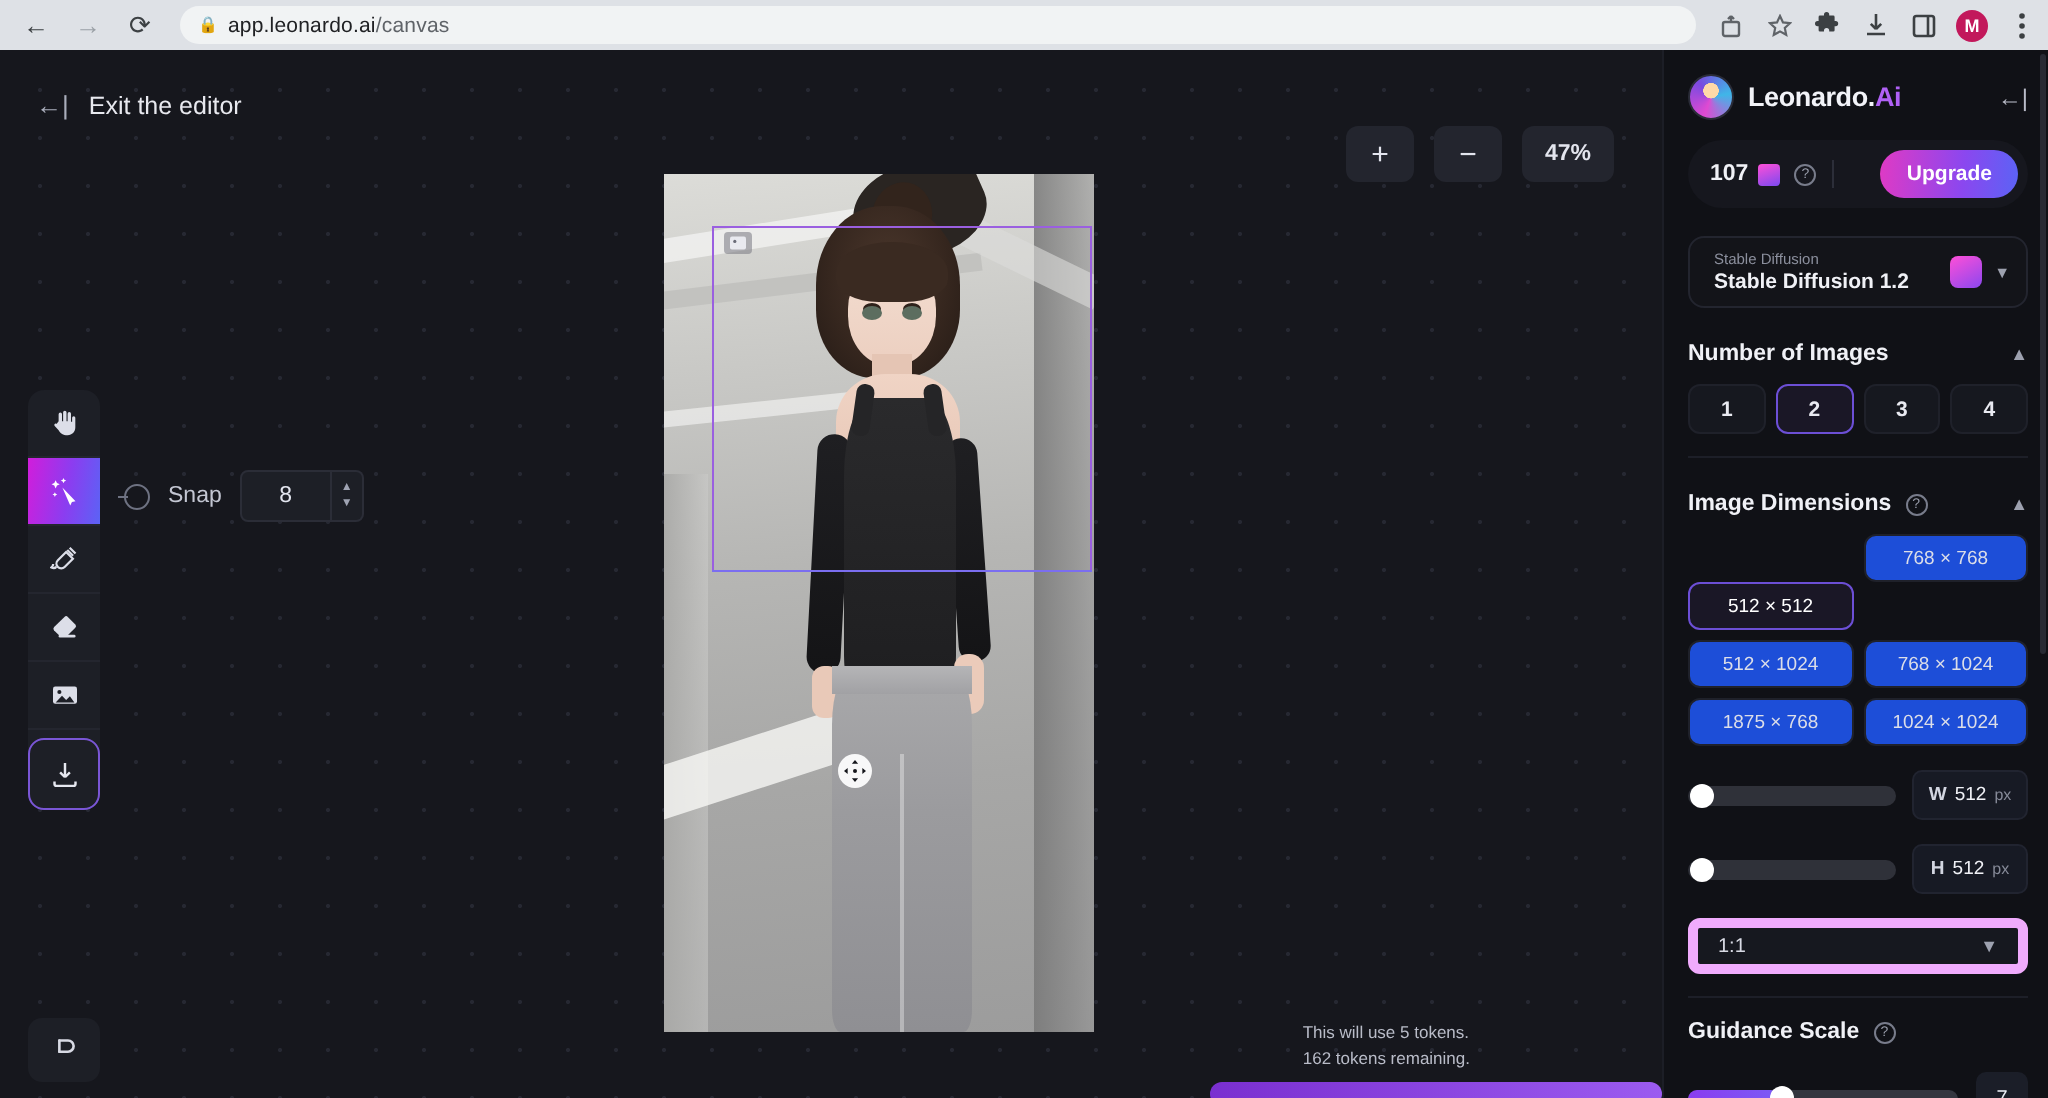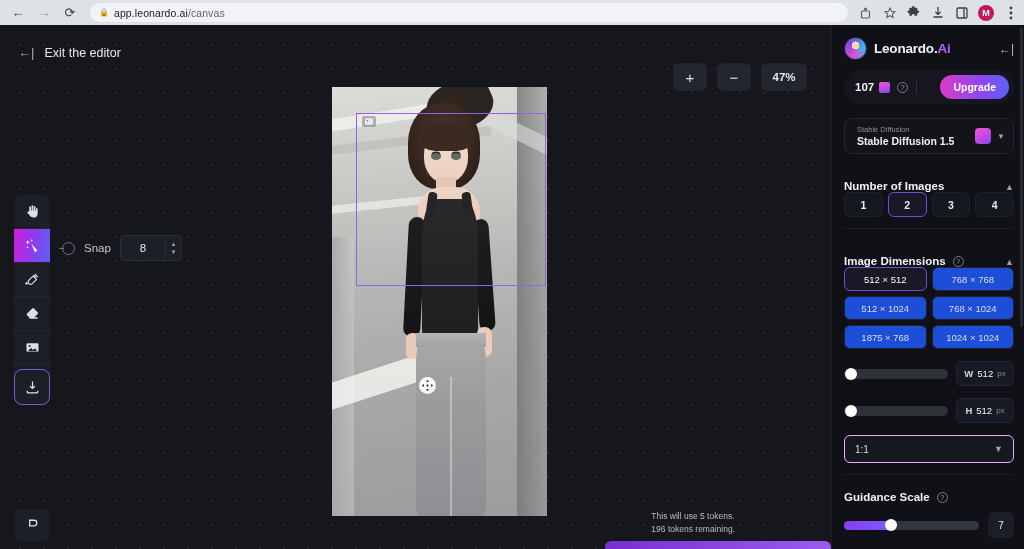--- a/index.html
+++ b/index.html
@@ -355,21 +355,21 @@
   .model-name { font-size: 10.5px; color: #f0f1f6; font-weight: bold; }
   .model-thumb {
     margin-left: auto;
     width: 16px; height: 16px; border-radius: 4px;
     background: linear-gradient(150deg,#ff4fd8,#8b47ef);
   }
   .chev { color: #9da1af; font-size: 8px; }
 
   .sec { padding: 0 10px 0 12px; }
   .sec-head {
-    display:flex; align-items:flex-end; gap: 5px;
+    display:flex; align-items:center; gap: 5px;
     height: 30px; margin-top: 8px;
   }
   .sec-title { font-size: 11.5px; color: #f0f1f6; font-weight: bold; }
   .sec-caret { margin-left:auto; color:#9da1af; font-size: 9px; }
 
   .num-row { display: flex; gap: 5px; }
   .num-chip {
     flex: 1; height: 25px; border-radius: 6px;
     background: #16181f; border: 1px solid #1f212a;
     color: #e9eaf1; font-size: 10.5px; font-weight: bold;
@@ -379,21 +379,21 @@
 
   .sep { height:1px; background:#1d1f28; margin: 11px 0 0 0; }
 
   .dim-grid { display: grid; grid-template-columns: 1fr 1fr; gap: 5px; }
   .dim-chip {
     height: 24px; border-radius: 6px;
     background: #1d4ed8; border: 1px solid #1f212a;
     color: #dcdee8; font-size: 9.5px;
     display: flex; align-items: center; justify-content: center;
   }
-  .dim-chip.sel { border-color: #6c4fd6; background: #1a1726; color: #fff; }
+  .dim-chip.sel { border-color: #6c4fd6; background: #1a1726; color: #fff; margin-top: 24px; }
 
   .slider-row { display:flex; align-items:center; gap: 8px; margin-top: 12px; }
   .track {
     flex: 1; height: 10px; border-radius: 5px; background: #2f3139;
     position: relative;
   }
   .track .knob {
     position:absolute; left: 1px; top: -1px;
     width: 12px; height: 12px; border-radius: 50%; background: #fff;
   }
@@ -401,21 +401,21 @@
     width: 58px; height: 25px; border-radius: 5px;
     background: #171a24; border: 1px solid #212430;
     display:flex; align-items:center; justify-content:center; gap: 4px;
   }
   .wh-lab { color:#d3d6e1; font-size: 9.5px; font-weight: bold; }
   .wh-val { color:#f0f1f6; font-size: 9.5px; }
   .wh-unit { color:#868a98; font-size: 8px; }
 
   .ratio-sel {
     margin-top: 12px; height: 28px; border-radius: 6px;
-    background: #16181f; border: 1px solid #f0abfc;
+    background: #16181f; border: 5px solid #f0abfc;
     display:flex; align-items:center; padding: 0 10px;
     color:#d8dae4; font-size: 10px;
   }
   .ratio-sel .chev { margin-left:auto; font-size: 9px; }
 
   .gslider { display:flex; align-items:center; gap: 9px; margin-top: 9px; }
   .gtrack {
     flex:1; height: 9px; border-radius: 5px; background: #34363f; position: relative;
   }
   .gfill {
@@ -617,21 +617,21 @@
       <span>
         <svg width="15" height="15" viewBox="0 0 16 16" fill="none" stroke="#d8dae4" stroke-width="1.4" stroke-linecap="round">
             <path d="M5 4.5h4.6a3 3 0 010 6H5"></path>
             <path d="M5 4.5V10.5"></path>
           </svg>
       </span>
     </div>
 
     <div class="token-note">
       <div>This will use 5 tokens.</div>
-      <div>196 tokens remaining.</div>
+      <div>162 tokens remaining.</div>
     </div>
 
     <div class="bottom-purple"></div>
   </div>
 
   <div class="panel">
 
     <div class="panel-head">
       <div class="brand-avatar"></div>
       <div class="brand-name">
@@ -644,21 +644,21 @@
       <span class="credit-num">107</span>
       <span class="coin"></span>
       <span class="help-dot">?</span>
       <span class="divider-v"></span>
       <div class="upgrade-btn">Upgrade</div>
     </div>
 
     <div class="model-card">
       <div class="model-texts">
         <span class="model-kicker">Stable Diffusion</span>
-        <span class="model-name">Stable Diffusion 1.5</span>
+        <span class="model-name">Stable Diffusion 1.2</span>
       </div>
       <span class="model-thumb"></span>
       <span class="chev">▼</span>
     </div>
 
     <div class="sec">
       <div class="sec-head">
         <span class="sec-title">Number of Images</span>
         <span class="sec-caret">▲</span>
       </div>

